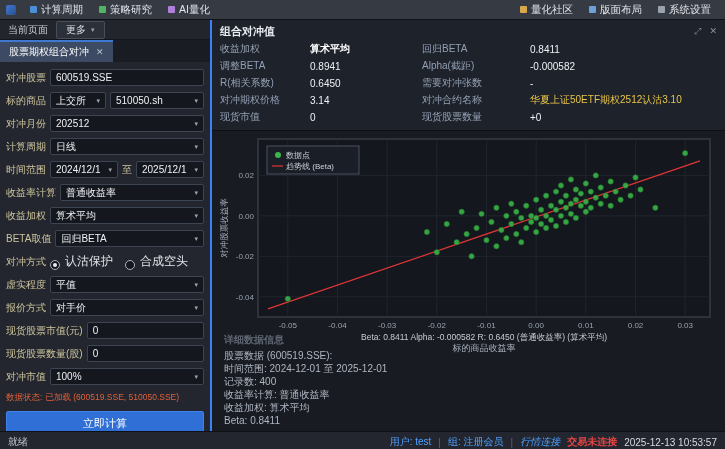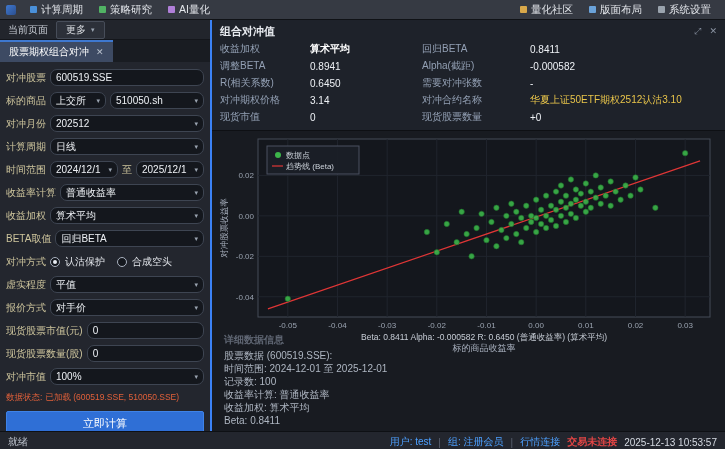--- a/index.html
+++ b/index.html
@@ -23,26 +23,26 @@
   .toolbar { flex:0 0 20px; display:flex; align-items:center; gap:8px; padding:0 8px; background:#22252c; border-bottom:1px solid #14161b; font-size:10px; color:#c7ccd4; }
   .more-btn { display:flex; align-items:center; gap:5px; background:#2c3039; border:1px solid #474d59; color:#dcdfe4; font-size:10px; padding:1px 9px; border-radius:2px; cursor:pointer; }
   .more-btn .caret { font-size:7px; color:#9aa3b0; }
   .tabbar { flex:0 0 22px; background:#191c22; display:flex; align-items:stretch; }
   .tab { display:flex; align-items:center; gap:7px; background:#3d4a63; color:#fff; font-size:10px; padding:0 9px; border-top:2px solid #3e78d0; }
   .tab-close { color:#b8c0cc; font-size:9px; cursor:pointer; }
 
   .form { flex:1; padding:4px 6px 2px; display:flex; flex-direction:column; }
   .frow { display:flex; align-items:center; height:23px; gap:4px; }
   .flabel { color:#cdc49c; font-size:10px; white-space:nowrap; }
-  .fctrl { flex:1; height:17px; background:#14171d; border:1px solid #3e4552; border-radius:7px; display:flex; align-items:center; padding:0 5px; font-size:10px; color:#eef1f5; overflow:hidden; white-space:nowrap; }
+  .fctrl { flex:1; height:17px; background:#14171d; border:1px solid #3e4552; border-radius:2px; display:flex; align-items:center; padding:0 5px; font-size:10px; color:#eef1f5; overflow:hidden; white-space:nowrap; }
   .fctrl.select { justify-content:space-between; cursor:pointer; }
   .fctrl .caret { font-size:7px; color:#9aa3b0; margin-left:3px; }
   .fctrl.small { flex:0 0 56px; }
   .sep-txt { color:#cdc49c; font-size:10px; }
-  .radio { display:flex; align-items:center; gap:5px; font-size:10px; color:#e2e5ea; cursor:pointer; margin-right:8px; }
+  .radio { display:flex; align-items:flex-end; gap:5px; font-size:12px; color:#e2e5ea; cursor:pointer; margin-right:8px; }
   .rdot { width:10px; height:10px; border:1px solid #aab2c0; border-radius:50%; position:relative; background:#14171d; }
   .rdot.on::after { content:""; position:absolute; inset:2px; background:#e8ecf2; border-radius:50%; }
   .status-row { height:20px; display:flex; align-items:center; overflow:hidden; }
   .status-label, .status-val { color:#e0603a; font-size:8.5px; white-space:nowrap; }
   .status-label { margin-right:3px; }
   .calc-btn { margin-top:3px; flex:0 0 24px; background:#2f6fd6; border:1px solid #3f83e8; color:#fff; font-size:11px; border-radius:2px; cursor:pointer; width:100%; }
 
   
   .right-col { flex:1; display:flex; flex-direction:column; background:#181b21; min-width:0; }
   .stats-panel { flex:0 0 auto; background:#1e222a; border-bottom:1px solid #0e1014; padding:4px 8px 6px; }
@@ -61,21 +61,21 @@
 
   .info-block { flex:0 0 auto; padding:3px 12px 4px; }
   .info-heading { color:#5f6673; font-size:10px; font-weight:bold; margin-bottom:2px; }
   .info-line { color:#aeb6c2; font-size:10px; line-height:13px; white-space:nowrap; }
 
   
   .statusbar { flex:0 0 18px; background:#23262e; border-top:1px solid #0e1014; display:flex; justify-content:space-between; align-items:flex-end; padding:0 8px; font-size:10px; }
   .sb-left { color:#c0c6d0; }
   .sb-right { display:flex; gap:7px; align-items:center; }
   .sb-user, .sb-group { color:#4da0ff; }
-  .sb-link { color:#4da0ff; cursor:pointer; }
+  .sb-link { color:#4da0ff; cursor:pointer;font-style:italic; }
   .sb-sep { color:#5a6270; }
   .sb-alert { color:#e24545; font-weight:bold; }
   .sb-time { color:#d5dae2; }
 </style>
 </head>
 <body>
 
 <div class="app">
 
   <div class="menubar">
@@ -412,21 +412,21 @@
             <text x="268" y="207" text-anchor="middle" font-size="8.5" fill="#c7cdd6">Beta: 0.8411   Alpha: -0.000582   R: 0.6450   (普通收益率)  (算术平均)</text>
             <text x="268" y="218" text-anchor="middle" font-size="9" fill="#aab2c0">标的商品收益率</text>
             <text transform="rotate(-90)" x="-95" y="11" text-anchor="middle" font-size="8.5" fill="#aab2c0">对冲股票收益率</text>
           </svg>
       </div>
 
       <div class="info-block">
         <div class="info-heading">详细数据信息</div>
         <div class="info-line">股票数据 (600519.SSE):</div>
         <div class="info-line">时间范围: 2024-12-01 至 2025-12-01</div>
-        <div class="info-line">记录数: 100</div>
+        <div class="info-line">记录数: 400</div>
         <div class="info-line">收益率计算: 普通收益率</div>
         <div class="info-line">收益加权: 算术平均</div>
         <div class="info-line">Beta: 0.8411</div>
       </div>
     </div>
   </div>
 
   <div class="statusbar">
     <span class="sb-left">就绪</span>
     <span class="sb-right">

